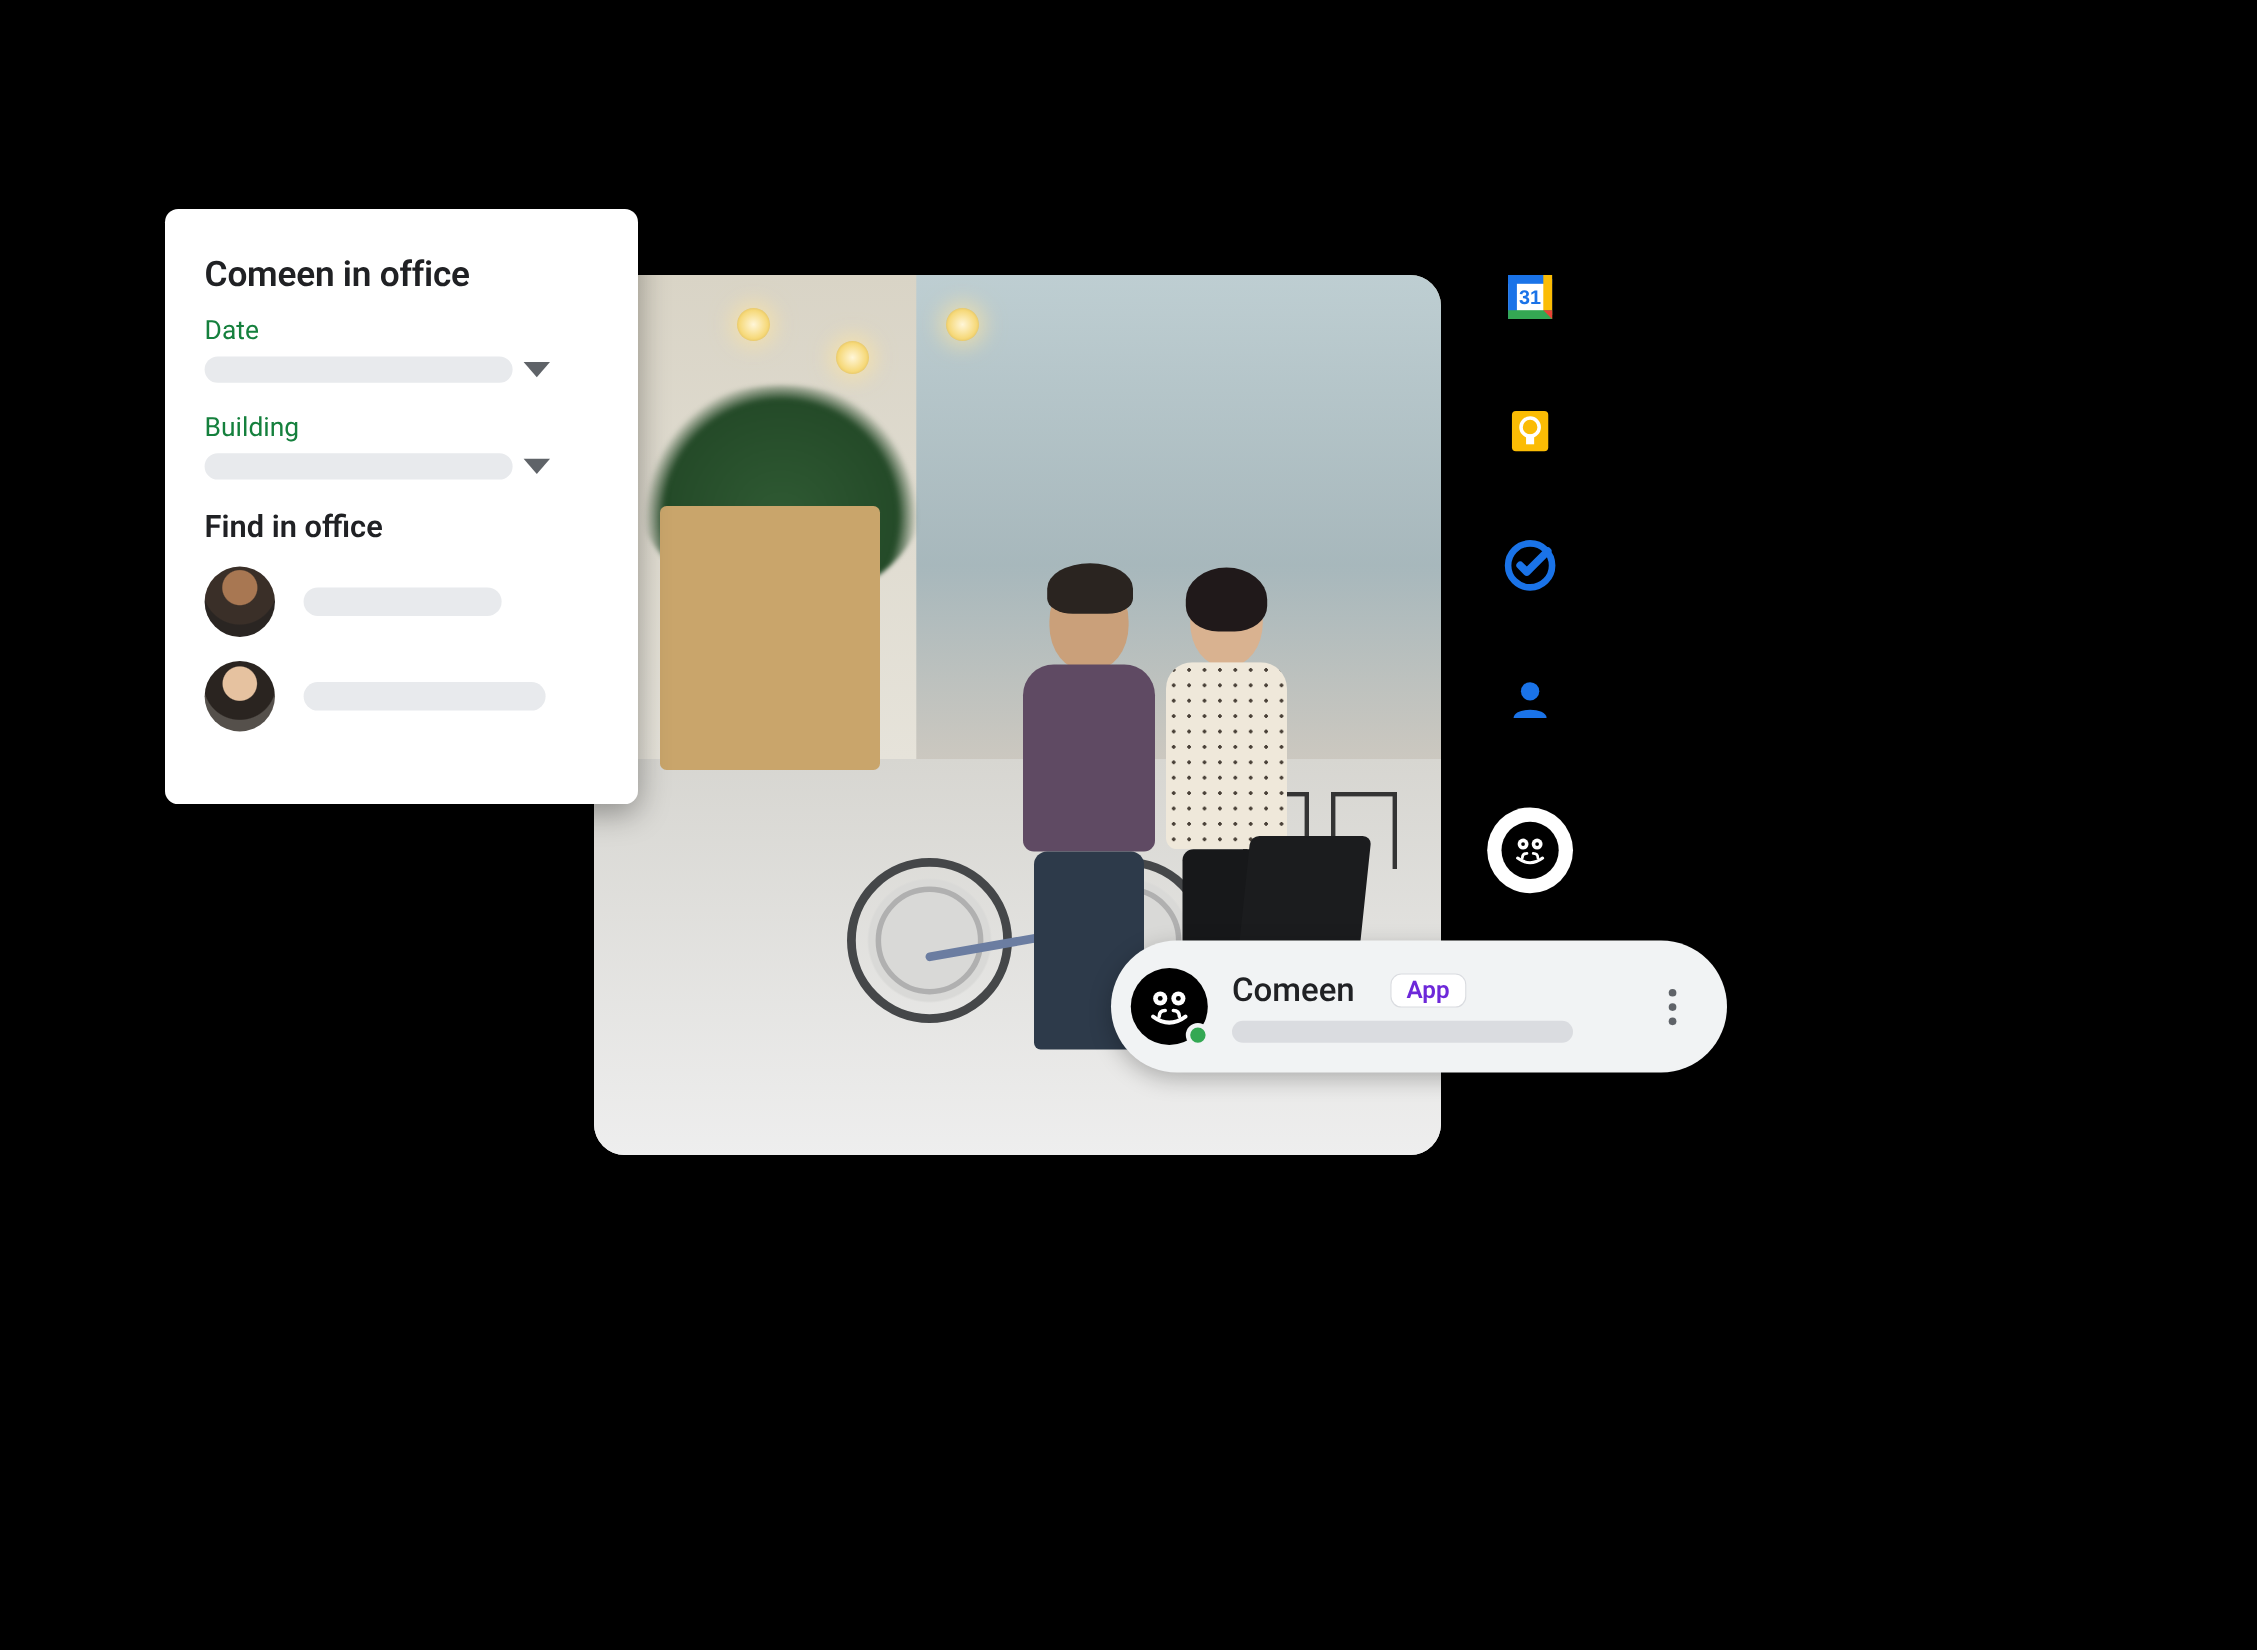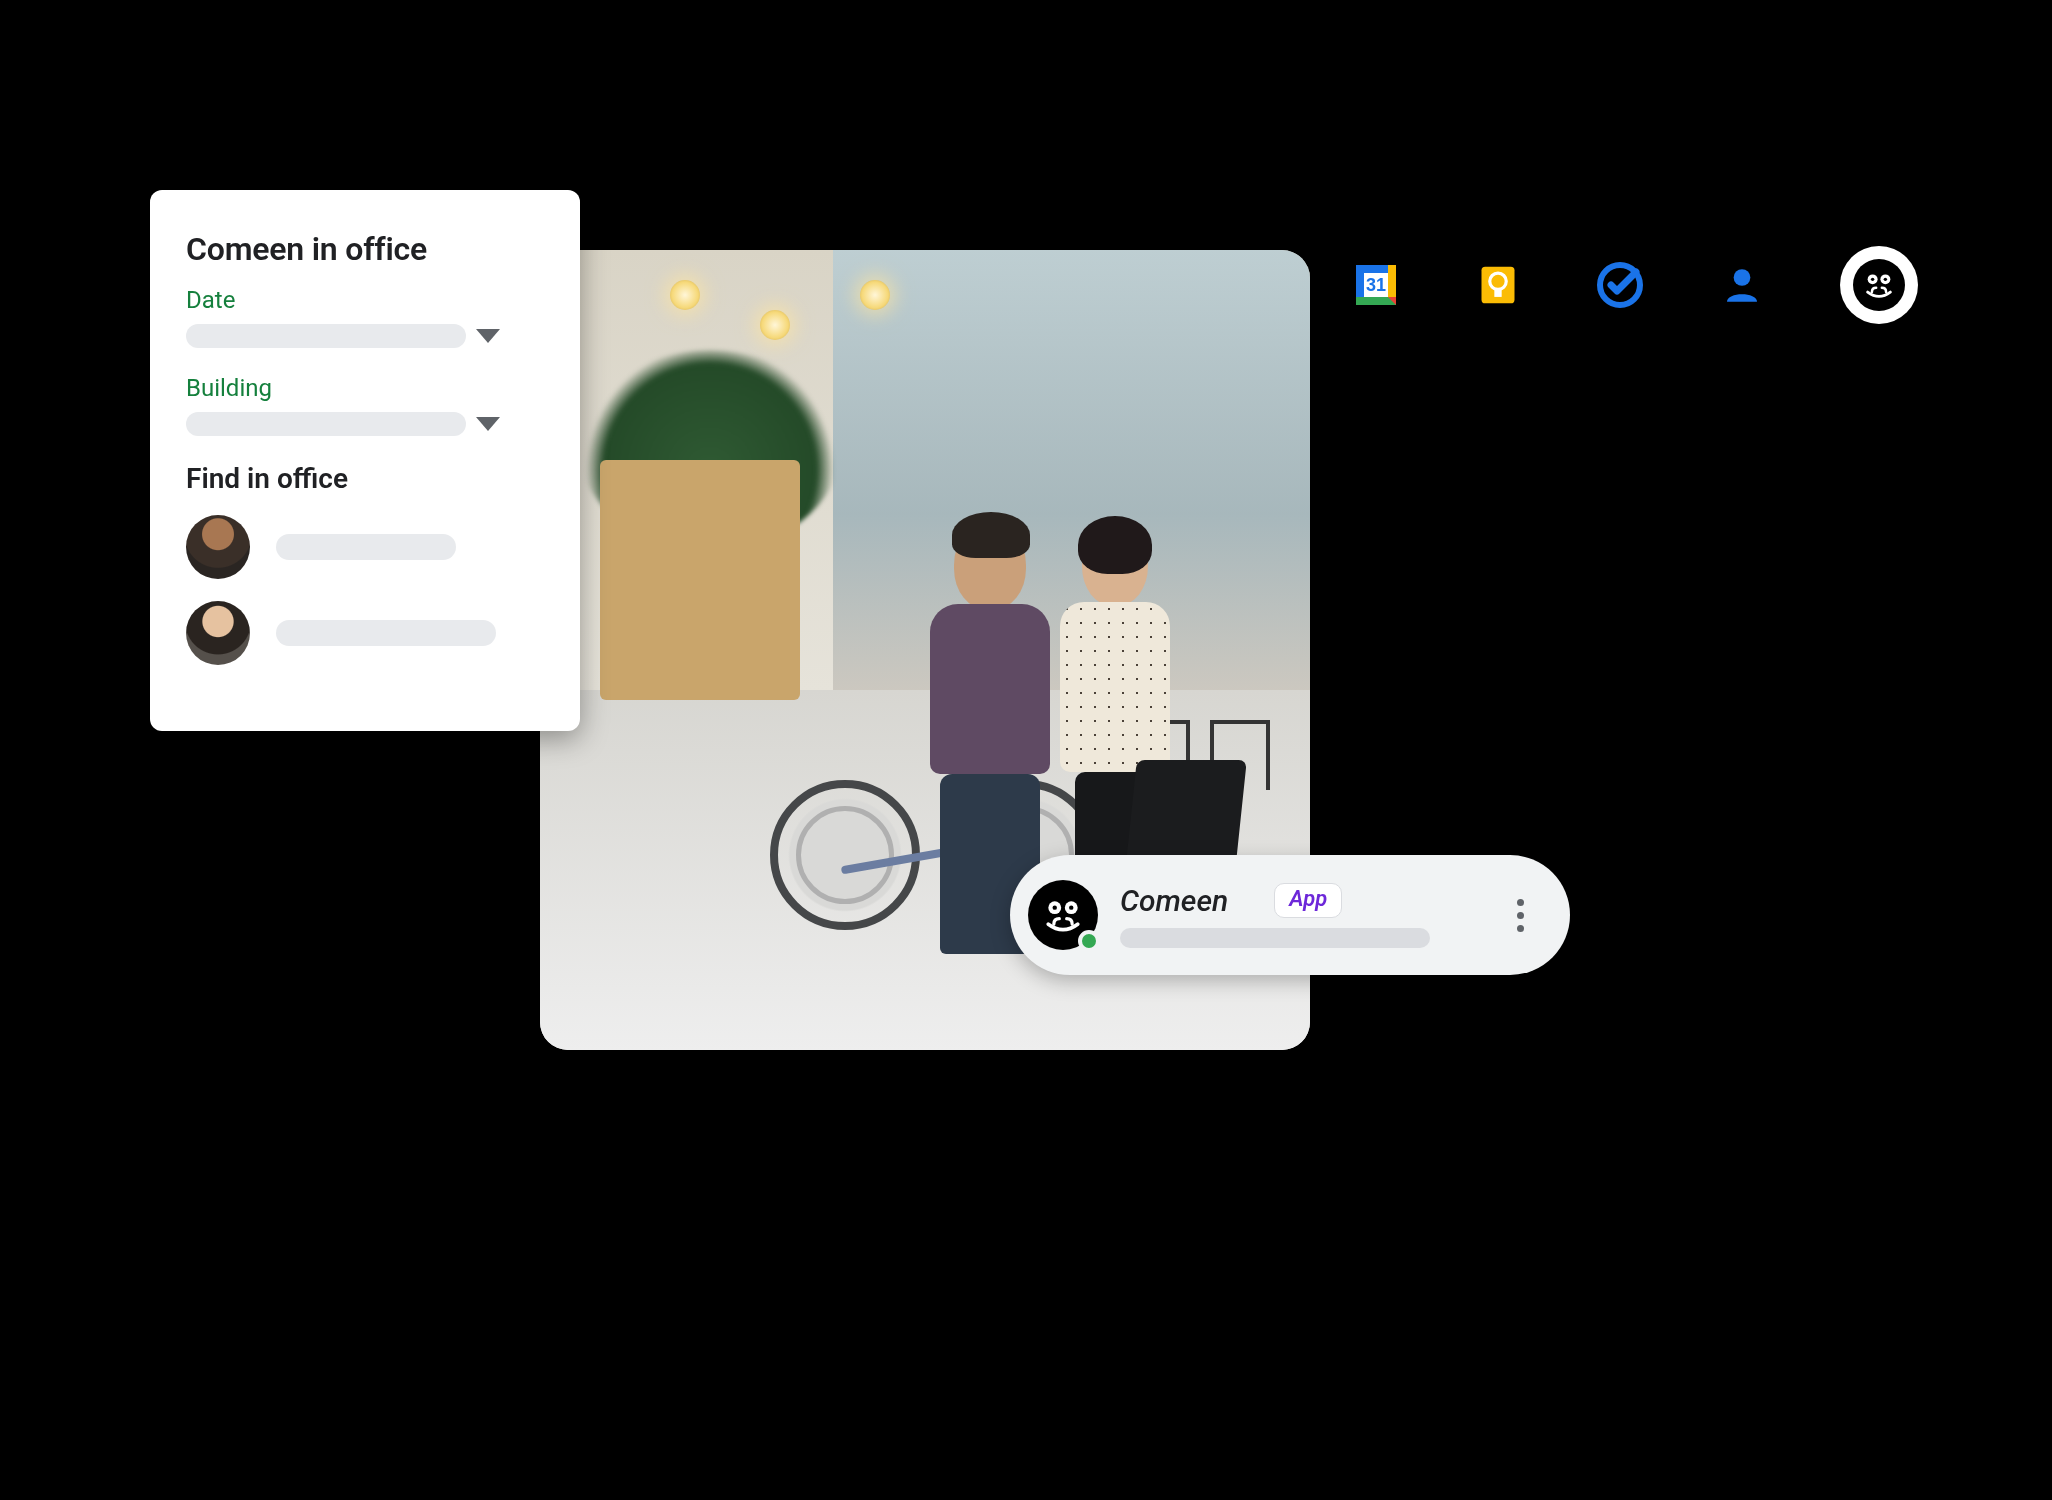--- a/index.html
+++ b/index.html
@@ -139,21 +139,21 @@
   .nb1{width:180px}.nb2{width:220px}
   .find-btn{
     margin-top:20px;
     display:inline-flex;align-items:center;justify-content:center;
     height:72px;padding:0 42px;
     background:#1a73e8;color:#fff;border:none;border-radius:10px;
     font-size:27px;font-weight:500;letter-spacing:.2px;cursor:pointer;
   }
 
   
-  .rail{position:absolute;left:1352px;top:246px;display:flex;align-items:center;gap:74px;}
+  .rail{position:absolute;left:1352px;top:246px;display:flex;flex-direction:column;align-items:center;gap:74px;}
   .rail .ic{width:48px;height:48px;display:flex;align-items:center;justify-content:center;}
   .rail .bubble{width:78px;height:78px;border-radius:50%;background:#fff;display:flex;align-items:center;justify-content:center;box-shadow:0 2px 10px rgba(0,0,0,.25);}
   .comeen-logo{
     width:52px;height:52px;border-radius:50%;background:#000;display:flex;align-items:center;justify-content:center;
   }
   .comeen-logo svg{width:34px;height:34px}
 
   
   .chat-chip{
     position:absolute; left:1010px; top:855px;
@@ -161,21 +161,21 @@
     background:#f1f3f4; border-radius:64px;
     display:flex; align-items:center; gap:22px;
     padding:0 36px 0 18px;
     box-shadow:0 6px 20px rgba(0,0,0,.25);
   }
   .chat-chip .avatar-wrap{position:relative;width:70px;height:70px;flex:0 0 70px;}
   .chat-chip .avatar-wrap .comeen-logo{width:70px;height:70px}
   .chat-chip .avatar-wrap .comeen-logo svg{width:44px;height:44px}
   .chat-chip .presence{position:absolute;right:-2px;bottom:-2px;width:22px;height:22px;border-radius:50%;background:#34a853;border:4px solid #f1f3f4;}
   .chat-chip .stack{display:flex;flex-direction:column;gap:10px;flex:1;}
-  .chat-chip .title-row{display:flex;gap:14px;font-style:italic;}
+  .chat-chip .title-row{display:flex;align-items:center;}
   .chat-chip .title{font-size:30px;font-weight:500;color:#202124;}
   .chat-chip .badge{
     font-size:22px;font-weight:600;color:#6d28d9;background:#fff;
     border:1.5px solid #dadce0;border-radius:10px;padding:2px 14px;margin-left:32px;
   }
   .chat-chip .sub-bar{width:310px;height:20px;background:#dadce0;border-radius:12px;}
   .chat-chip .more{display:flex;flex-direction:column;gap:6px;align-items:center;justify-content:center;width:28px;}
   .chat-chip .more span{width:7px;height:7px;border-radius:50%;background:#5f6368;}
 
 </style>

